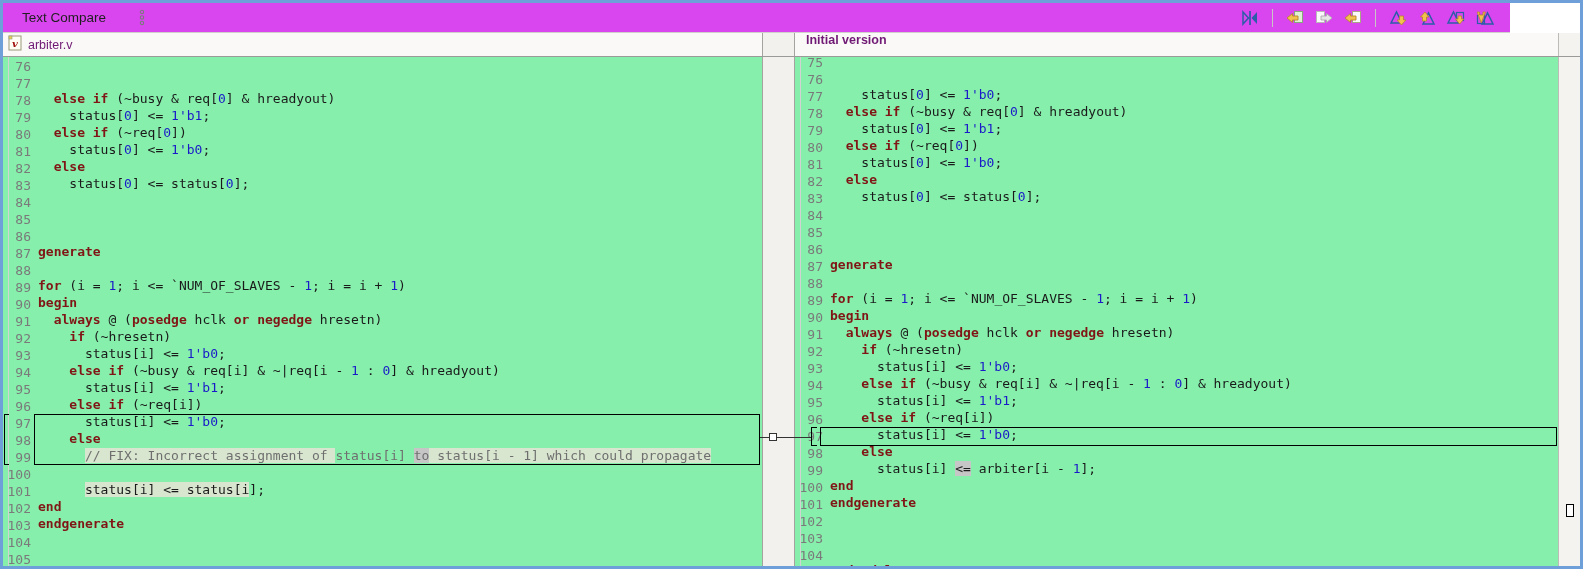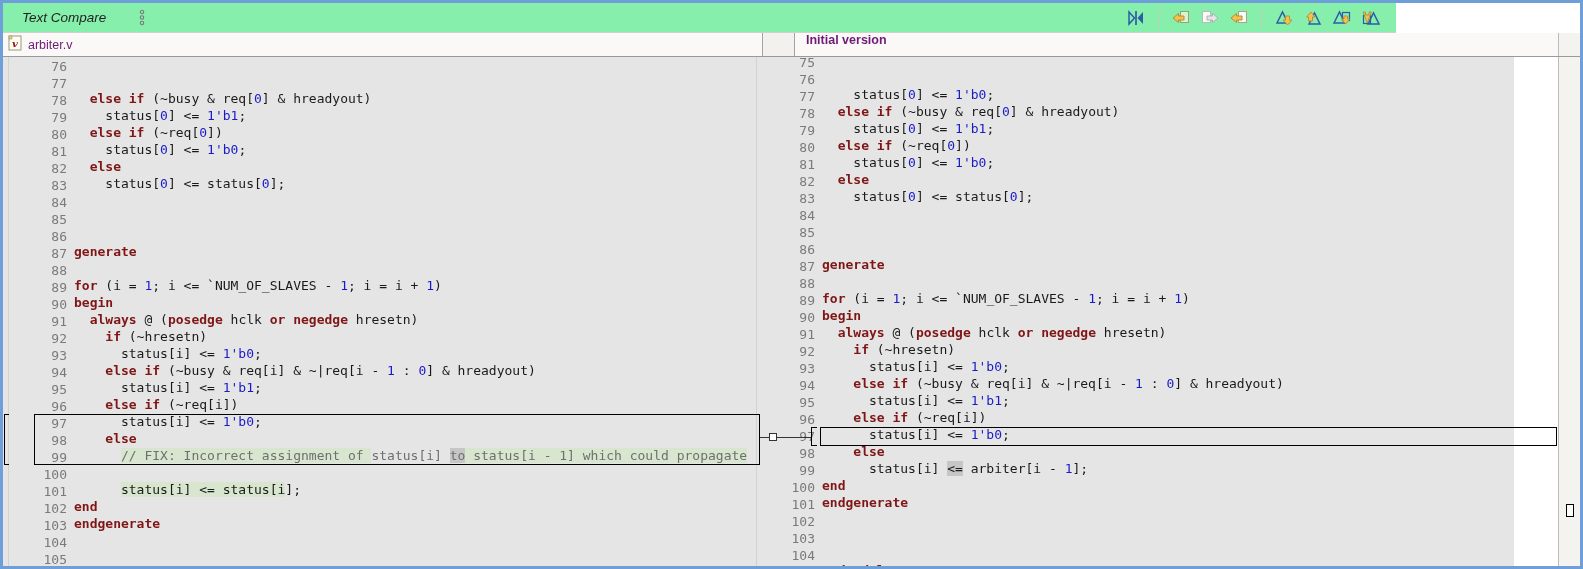--- a/index.html
+++ b/index.html
@@ -3,47 +3,47 @@
 <meta charset="utf-8">
 <style>
   * { margin:0; padding:0; box-sizing:border-box; }
   body { background:#fff; font-family:"Liberation Sans", sans-serif; }
   .window {
     position:relative; width:1583px; height:569px;
     border:3px solid #6f9fd8; background:#fff; overflow:hidden;
   }
   
   .topbar {
-    position:absolute; left:0; top:0; width:1393px; height:30px;
-    background:#86efac; border-bottom:1px solid #d2d0cc;
-    display:flex; align-items:center;font-style:italic;
+    position:absolute; left:0; top:0; width:1507px; height:30px;
+    background:#d946ef; border-bottom:1px solid #d2d0cc;
+    display:flex; align-items:center;
   }
   .topbar-title { font-size:13.5px; color:#1f1f1f; padding-left:19px; }
   .kebab { margin-left:32px; display:flex; align-items:center; }
   .toolbar { margin-left:auto; display:flex; align-items:center; gap:7px; padding-right:14px; }
   .tb-btn { width:22px; height:22px; display:flex; align-items:center; justify-content:center; border-radius:3px; }
   .tb-sep { width:1px; height:18px; background:#c9c7c3; margin:0 4px; }
   
   .headers {
     position:absolute; left:0; top:30px; width:1577px; height:24px;
     background:#faf9f7; border-bottom:1px solid #9a9a98;
     display:flex; align-items:stretch;
   }
   .hdr-left { width:759px; display:flex; align-items:center; padding-left:5px; gap:6px; }
   .hdr-gutter { width:33px; background:#f2f1ee; border-left:1px solid #a5a3a0; border-right:1px solid #a5a3a0; }
   .hdr-right { flex:1; display:flex; align-items:flex-start; padding-left:11px;font-weight:bold; }
   .hdr-ruler { width:22px; border-left:1px solid #bdbbb7; background:#f4f3f0; }
   .pane-title { font-size:12.5px; color:#701a75; }
   
   .main { position:absolute; left:0; top:54px; width:1577px; height:509px; }
-  .pane { position:absolute; top:0; bottom:0; background:#e5e5e5; overflow:hidden;padding-left:36px; }
+  .pane { position:absolute; top:0; bottom:0; background:#86efac; overflow:hidden; }
   .pane-left  { left:0; width:759px; }
   .gutter { position:absolute; top:0; bottom:0; left:759px; width:33px;
             background:#f2f1ee; border-left:1px solid #a5a3a0; border-right:1px solid #a5a3a0; }
-  .pane-right { left:748px; width:763px; }
+  .pane-right { left:792px; width:763px; }
   .ruler { position:absolute; top:0; bottom:0; left:1555px; width:22px;
            background:#f4f3f0; border-left:1px solid #bdbbb7; }
   .anno-col { position:absolute; left:0; top:0; bottom:0; width:6px; border-right:1px solid #d2d2d2; }
   .lines { position:relative; }
   .pane-left  .lines { margin-top:1px; }
   .pane-right .lines { margin-top:-3px; }
   .code-line { display:flex; height:17px; line-height:17px;
                font-family:"DejaVu Sans Mono", monospace; font-size:13px; white-space:pre; }
   .ln { flex:none; width:31px; padding-right:3px; text-align:right; color:#7a7a7a; }
   .pane-right .ln { width:31px; }

